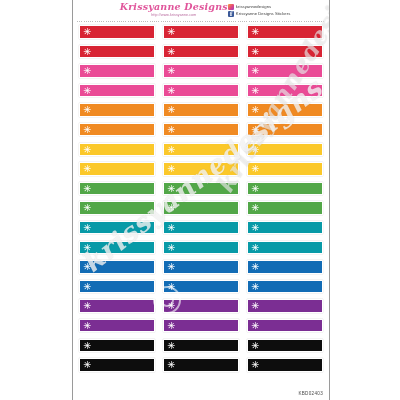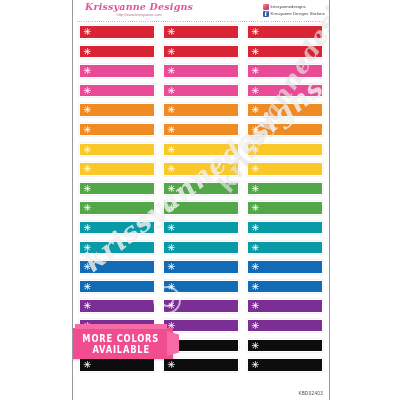--- a/index.html
+++ b/index.html
@@ -32,21 +32,21 @@
     box-sizing: border-box;
     overflow: hidden;
   }
 
   
   #sheet-header {
     position: relative;
     height: 22px;
     display: flex;
     align-items: flex-start;
-    justify-content: space-between;
+    justify-content: center;
     padding: 2px 4px 0 6px;
     box-sizing: border-box;
   }
 
   #brand-block {
     display: flex;
     flex-direction: column;
     align-items: center;
     padding-left: 6px;
   }
@@ -503,21 +503,17 @@
           <div class="sticker" style="background: rgb(13, 13, 13);">
             <span class="sticker-mark">✳</span>
           </div>
         </div>
       </div>
 
     <div class="watermark" id="watermark-second">krissyannedesigns</div>
     <div class="watermark" id="watermark-main">krissyannedesigns</div>
     <div id="watermark-c"></div>
 
-    <div id="more-colors-banner">
-      <div class="banner-line">MORE COLORS</div>
-      <div class="banner-line">AVAILABLE</div>
-    </div>
 
     <div id="product-code">KBD02403</div>
 
   </div>
 </div>
 
 </body></html>

